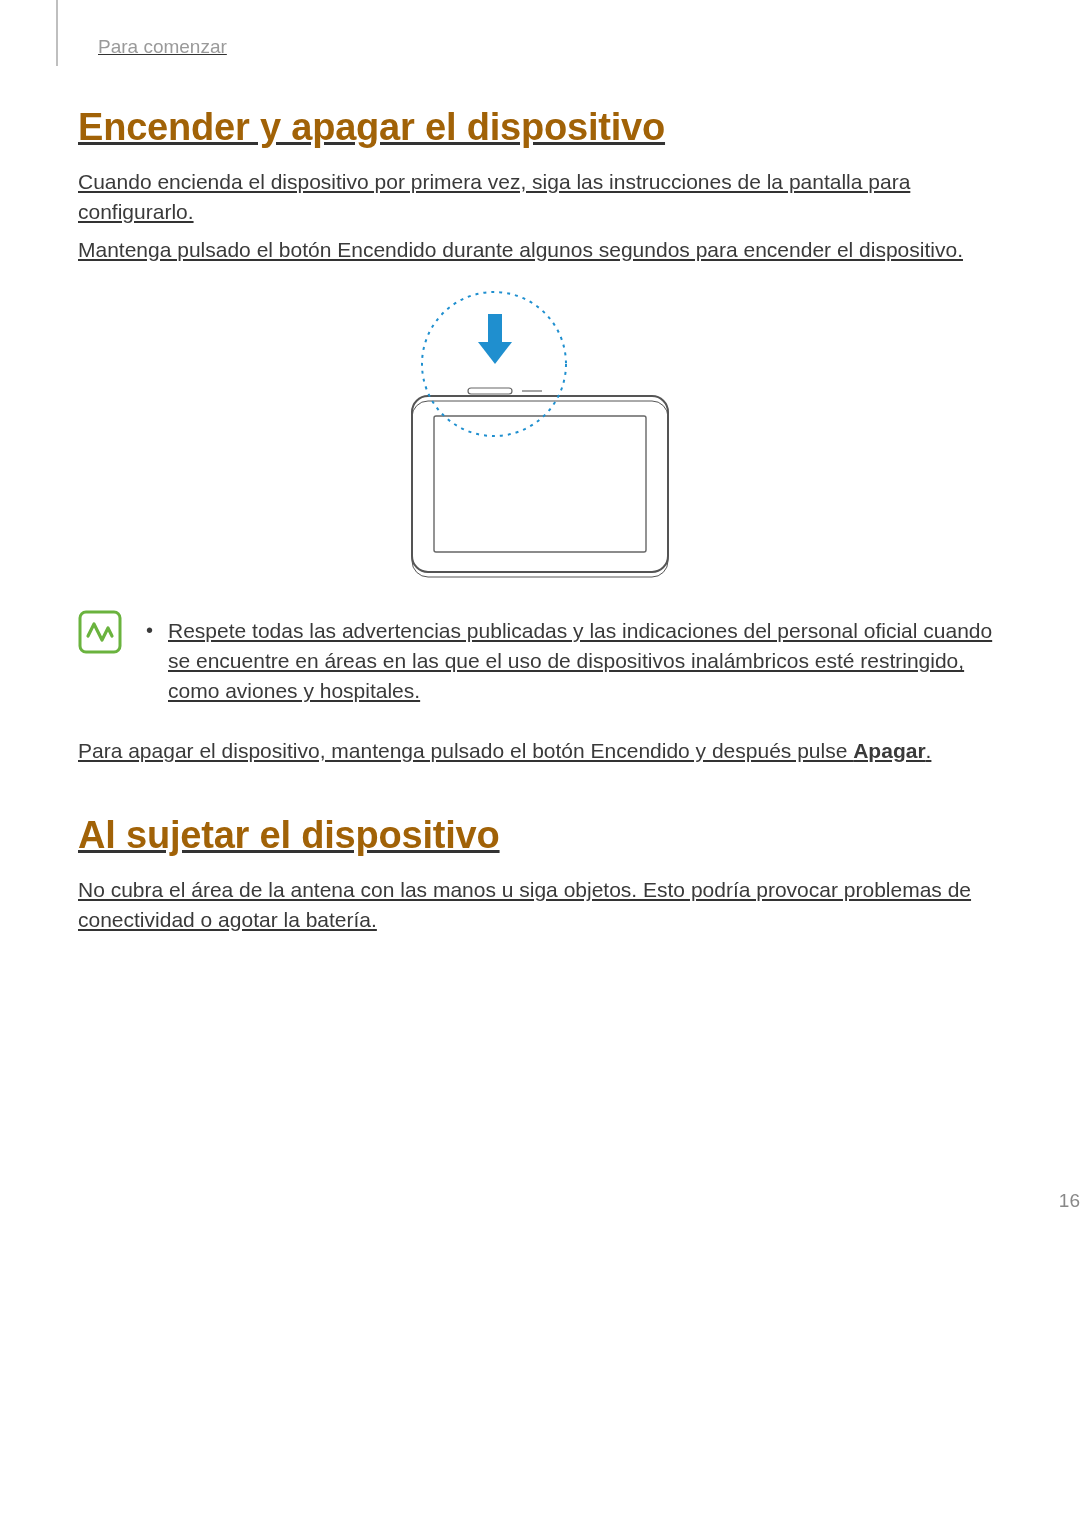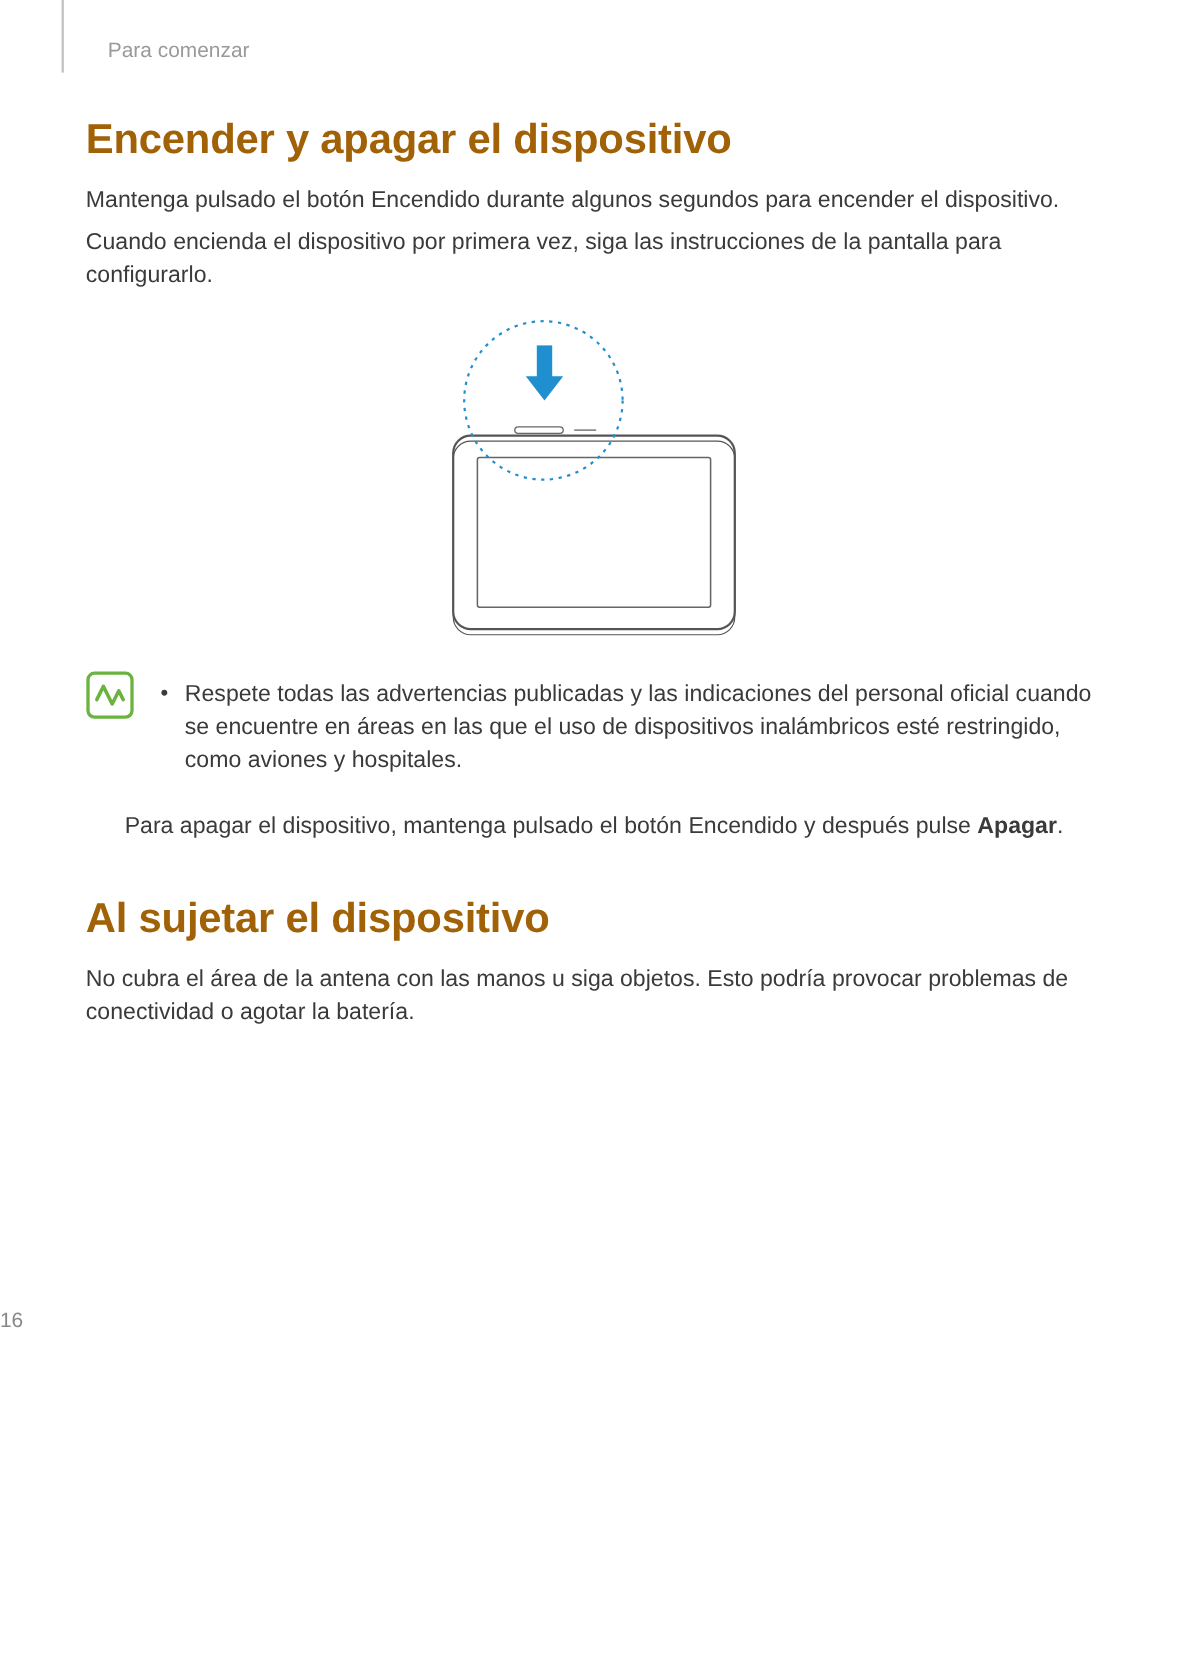--- a/index.html
+++ b/index.html
@@ -2,20 +2,21 @@
 <html><head>
 <meta charset="utf-8">
 <style>
   * { box-sizing: border-box; margin: 0; padding: 0; }
   html, body { width: 1080px; height: 1527px; background: #ffffff; font-family: "Segoe UI", "Helvetica Neue", Arial, sans-serif; color: #333; }
   .page {
     position: relative;
     width: 1080px;
     height: 1246px;
     padding: 36px 78px 16px 78px;
+    text-decoration: underline;
   }
   .rule {
     position: absolute;
     left: 56px;
     top: 0;
     width: 2px;
     height: 66px;
     background: #bfbfbf;
   }
   .section-label {
@@ -76,37 +77,37 @@
     font-size: 20px;
     color: #3a3a3a;
   }
   .bold { font-weight: 700; }
   .spacer-40 { height: 40px; }
   .page-num {
     position: absolute;
     bottom: 34px;
     left: 0;
     width: 100%;
-    text-align: left;
+    text-align: right;
     font-size: 19px;
     color: #888;
   }
 </style>
 </head>
 <body>
 
 <div class="page">
   <div class="rule"></div>
 
   <div class="section-label">Para comenzar</div>
 
   <h1 class="heading">Encender y apagar el dispositivo</h1>
 
+  <p class="body">Cuando encienda el dispositivo por primera vez, siga las instrucciones de la pantalla para configurarlo.</p>
   <p class="body">Mantenga pulsado el botón Encendido durante algunos segundos para encender el dispositivo.</p>
-  <p class="body">Cuando encienda el dispositivo por primera vez, siga las instrucciones de la pantalla para configurarlo.</p>
 
   <div class="figure">
     <svg width="300" height="290" viewBox="0 0 300 290">
 
       <g transform="translate(0,6)">
         <rect x="22" y="100" width="256" height="176" rx="16" ry="16" fill="#ffffff" stroke="#555" stroke-width="2"></rect>
         <rect x="22" y="100" width="256" height="176" rx="16" ry="16" fill="none" stroke="#555" stroke-width="1" transform="translate(0,5)"></rect>
 
         <rect x="44" y="120" width="212" height="136" rx="2" fill="#ffffff" stroke="#666" stroke-width="1.4"></rect>
 
@@ -132,21 +133,21 @@
     </div>
     <div class="note-content">
       <ul class="note-list">
         <li>
           <span>Respete todas las advertencias publicadas y las indicaciones del personal oficial cuando se encuentre en áreas en las que el uso de dispositivos inalámbricos esté restringido, como aviones y hospitales.</span>
         </li>
       </ul>
     </div>
   </div>
 
-  <p class="body" style="margin-top:16px;text-align:center;">
+  <p class="body" style="margin-top:16px;">
     <span>Para apagar el dispositivo, mantenga pulsado el botón Encendido y después pulse </span><span class="bold">Apagar</span><span>.</span>
   </p>
 
   <div class="spacer-40"></div>
 
   <h1 class="heading">Al sujetar el dispositivo</h1>
   <p class="body">No cubra el área de la antena con las manos u siga objetos. Esto podría provocar problemas de conectividad o agotar la batería.</p>
 
   <div class="page-num">16</div>
 </div>

